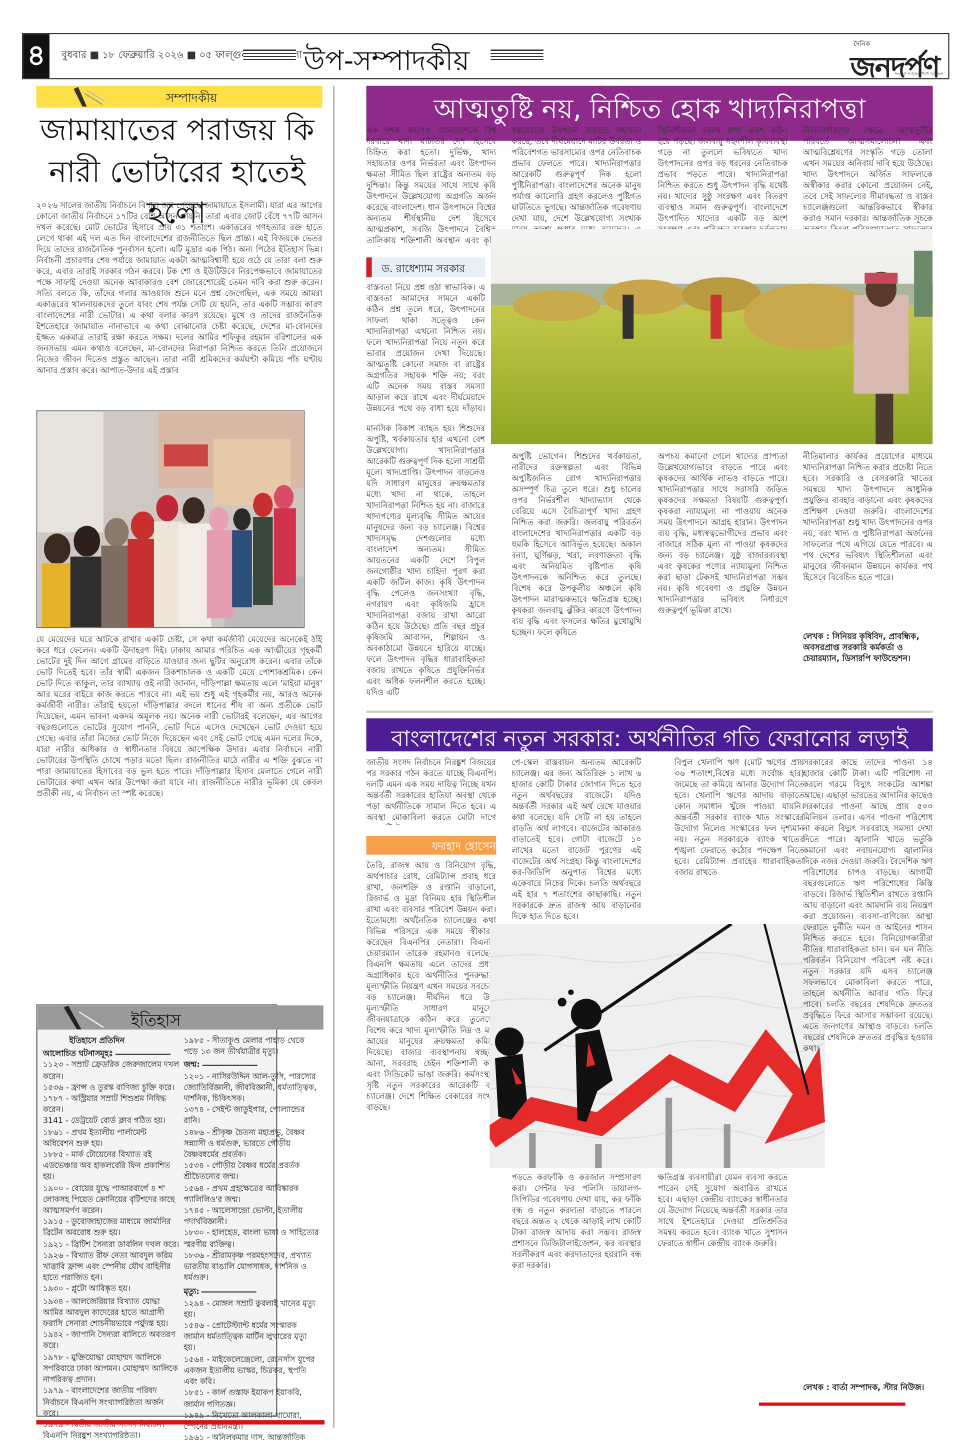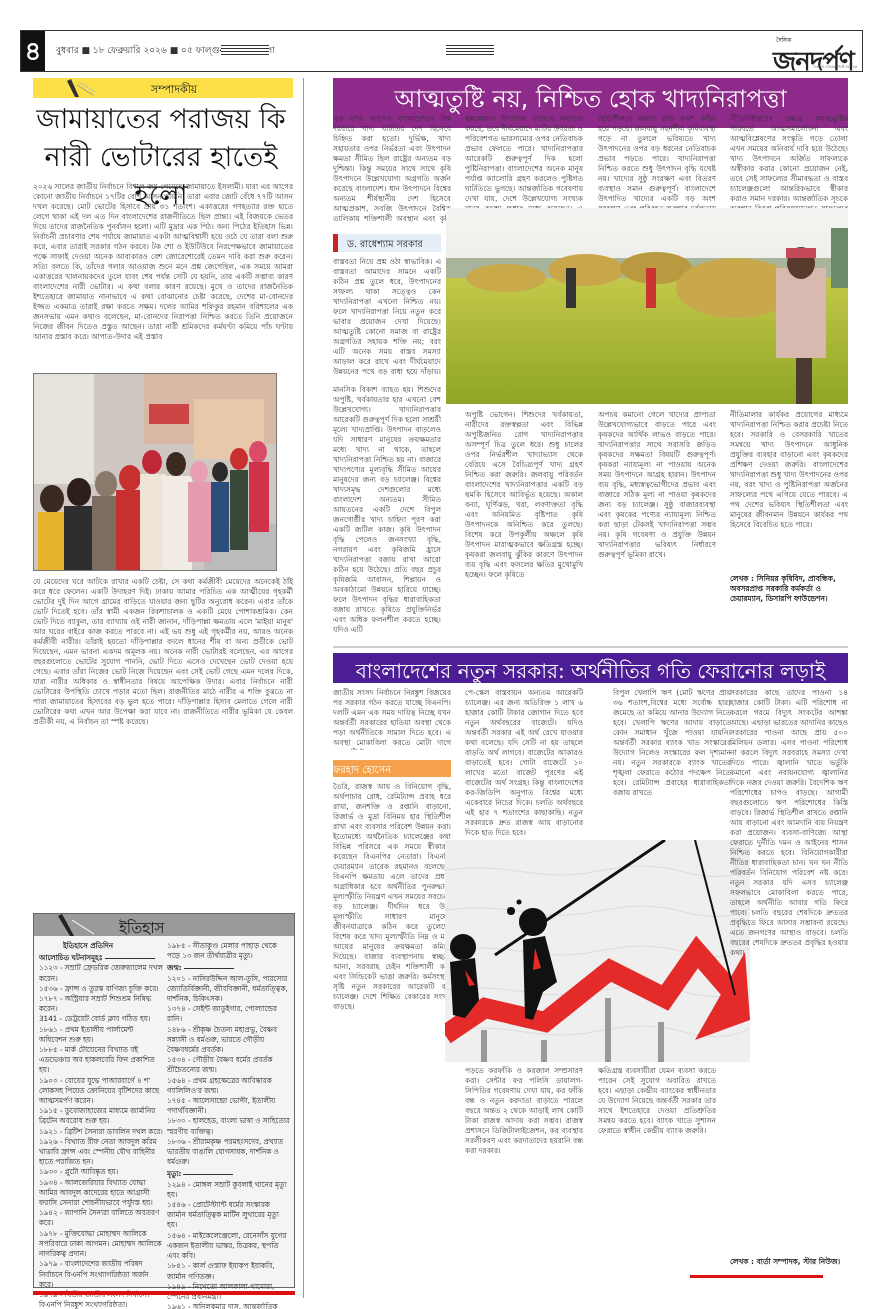--- a/index.html
+++ b/index.html
@@ -22,21 +22,21 @@
   #ed-label-icon{left:30px;top:1px;width:34px;height:18px;}
   #ed-label-text{left:118px;top:3px;font-size:11px;color:#222;}
   #ed-headline{left:30px;top:100px;width:262px;font-size:27px;line-height:38px;text-align:center;color:#111;}
   .body-text{font-size:7.4px;line-height:10px;color:#333;text-align:justify;overflow:hidden;}
   #ed-body1{left:33px;top:182px;width:260px;height:178px;}
   #ed-photo{left:33px;top:373px;width:244px;height:198px;overflow:hidden;border:1px solid #777;}
   #ed-body2{left:33px;top:577px;width:260px;height:330px;}
   #col-divider{left:303px;top:78px;width:1px;height:1220px;background:#999;}
 
   
-  #hist{left:33px;top:913px;width:262px;height:375px;border:1px solid #666;background:#f4f4f4;}
+  #hist{left:33px;top:913px;width:219px;height:375px;border:1px solid #666;background:#f4f4f4;}
   #hist-head{left:0;top:0;width:260px;height:22px;background:#9a9a9a;}
   #hist-head-title{left:85px;top:2px;font-size:15px;color:#111;}
   #hist-icon{left:22px;top:0;width:40px;height:22px;}
   .hist-col{top:27px;width:124px;font-size:7.2px;line-height:10.2px;color:#222;}
   #hist-left{left:5px;}
   #hist-right{left:133px;}
   .hist-sub{font-weight:bold;margin-top:2px;}
   .hist-sub::after{content:"";display:inline-block;width:50px;height:1px;background:#333;vertical-align:middle;margin-left:2px;}
   #footer-rule{left:33px;top:1291px;width:262px;height:4px;background:#d11;}
   #footer-rule2{left:690px;top:1275px;width:133px;height:3px;background:#d11;}
@@ -62,35 +62,36 @@
   #sep-rule{left:333px;top:646px;width:515px;height:2px;background:#ccc;}
 
   
   #a2-banner{left:333px;top:653px;width:515px;height:30px;background:#4c1d95;}
   #a2-title{left:0;top:3px;width:515px;text-align:center;font-size:20px;color:#fff;white-space:nowrap;}
   #a2-c1{left:333px;top:688px;width:118px;height:62px;}
   #a2-c2{left:465px;top:688px;width:118px;height:150px;}
   #a2-c3{left:598px;top:688px;width:118px;height:150px;margin-left:15px;}
   #a2-c4{left:730px;top:688px;width:118px;height:150px;}
   #byline2{left:333px;top:760px;width:118px;height:17px;background:#f5a04a;}
-  #byline2-text{left:0;top:2px;width:118px;text-align:left;font-size:10px;color:#fff;}
+  #byline2-text{left:0;top:2px;width:118px;text-align:right;font-size:10px;color:#fff;}
   #a2-c1b{left:333px;top:782px;width:118px;height:500px;}
   #a2-graphic{left:445px;top:840px;width:305px;height:222px;overflow:hidden;background:#f2f2f2;}
   #a2-c2b{left:465px;top:1066px;width:118px;height:220px;}
   #a2-c3b{left:598px;top:1066px;width:118px;height:220px;}
   #a2-author{left:730px;top:1257px;width:118px;}
   .author{font-size:7.4px;line-height:10px;color:#222;font-weight:bold;}
 </style>
 </head>
 <body>
 
 <div id="masthead" class="abs">
   <div id="page-no" class="abs">৪</div>
   <div id="dateline" class="abs">বুধবার ■ ১৮ ফেব্রুয়ারি ২০২৬ ■ ০৫ ফাল্গুন ১৪৩২ বাংলা</div>
   <div id="section-rule-l" class="abs"></div>
+  <div id="section-title" class="abs">উপ-সম্পাদকীয়</div>
   <div id="section-rule-r" class="abs"></div>
   <div id="brand-daily" class="abs">দৈনিক</div>
   <div id="brand-name" class="abs">জনদর্পণ</div>
   <div id="brand-tag" class="abs">সত্য ও ন্যায়ের পথে অবিচল</div>
 </div>
 
 <div id="ed-label" class="abs">
   <svg id="ed-label-icon" class="abs" viewBox="0 0 34 18">
     <path d="M8 0 L16 18 L12 18 L4 2 Z" fill="#333"></path>
     <path d="M14 6 L30 16" stroke="#999" stroke-width="1"></path>

